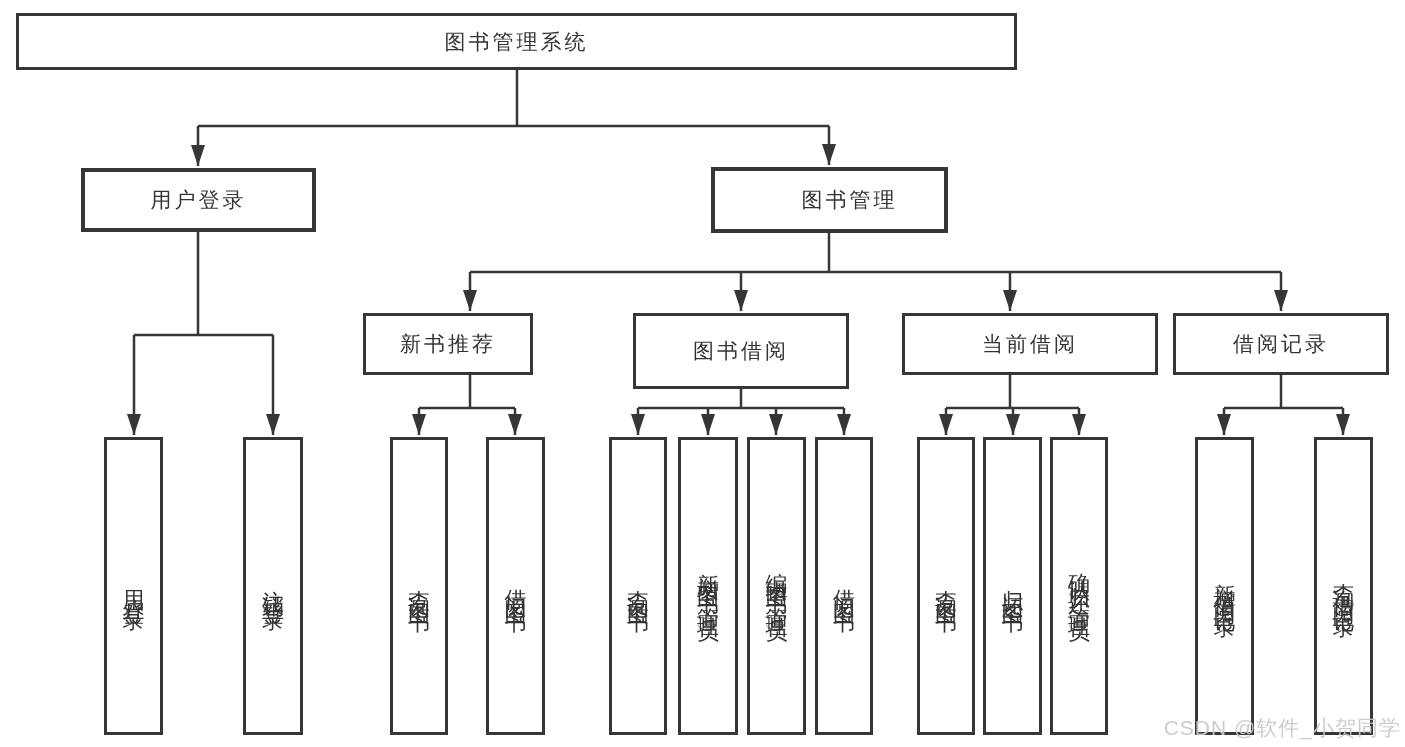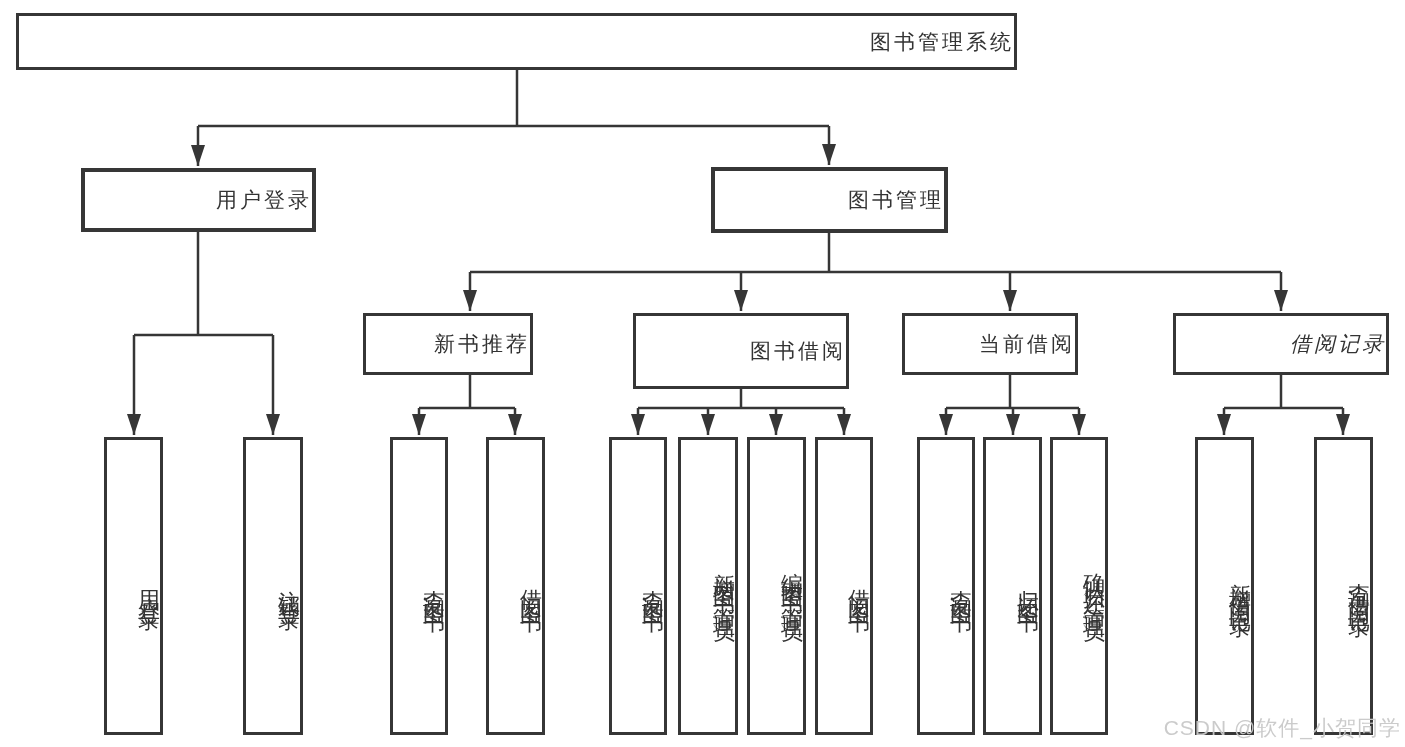--- a/index.html
+++ b/index.html
@@ -9,21 +9,21 @@
     background:#ffffff;
     font-family:"Liberation Sans","DejaVu Sans",sans-serif;
     overflow:hidden;
   }
   #wires{position:absolute;left:0;top:0;width:1405px;height:747px;}
   .node{
     position:absolute;
     background:#ffffff;
     border:3px solid #363636;
     box-sizing:border-box;
-    display:flex;align-items:center;justify-content:flex-end;
+    display:flex;align-items:center;justify-content:center;
     color:#333333;
     font-size:21px;
     letter-spacing:2px;
   }
   .hnode{letter-spacing:3px;}
   .vnode span{
     writing-mode:vertical-rl;
     text-orientation:mixed;
     letter-spacing:7px;
     line-height:1;
@@ -103,24 +103,24 @@
   <div class="node hnode" style="left:711px;top:167px;width:237px;height:66px;border-width:4px;padding-left:40px;">
     <span>图书管理</span>
   </div>
 
   <div class="node hnode" style="left:363px;top:313px;width:170px;height:62px;">
     <span>新书推荐</span>
   </div>
   <div class="node hnode" style="left:633px;top:313px;width:216px;height:76px;">
     <span>图书借阅</span>
   </div>
-  <div class="node hnode" style="left:902px;top:313px;width:176px;height:62px;">
+  <div class="node hnode" style="left:902px;top:313px;width:256px;height:62px;">
     <span>当前借阅</span>
   </div>
-  <div class="node hnode" style="left:1173px;top:313px;width:216px;height:62px;font-style:italic;">
+  <div class="node hnode" style="left:1173px;top:313px;width:216px;height:62px;">
     <span>借阅记录</span>
   </div>
 
   <div class="node vnode" style="left:104px;top:437px;width:59px;height:298px;">
     <span>用户登录</span>
   </div>
   <div class="node vnode" style="left:243px;top:437px;width:60px;height:298px;">
     <span>注销登录</span>
   </div>
 

